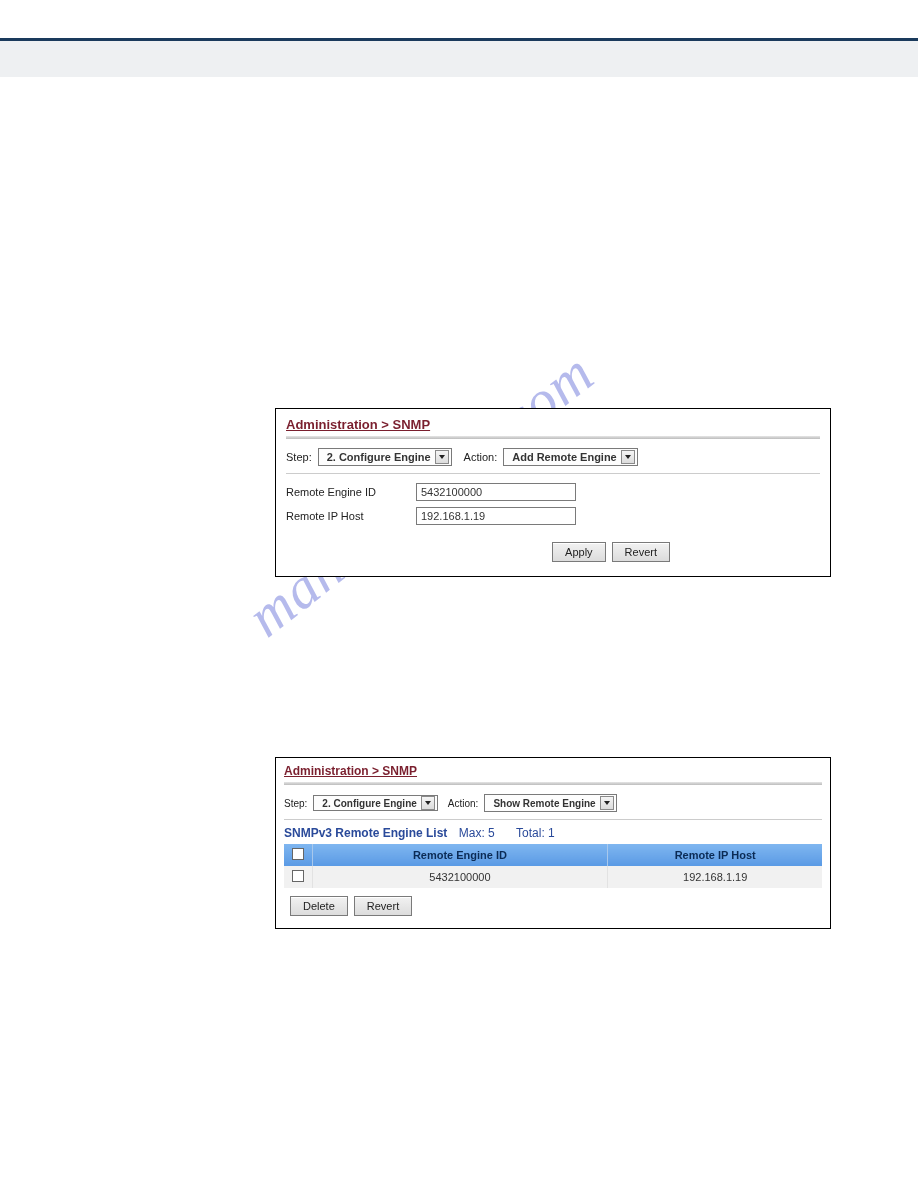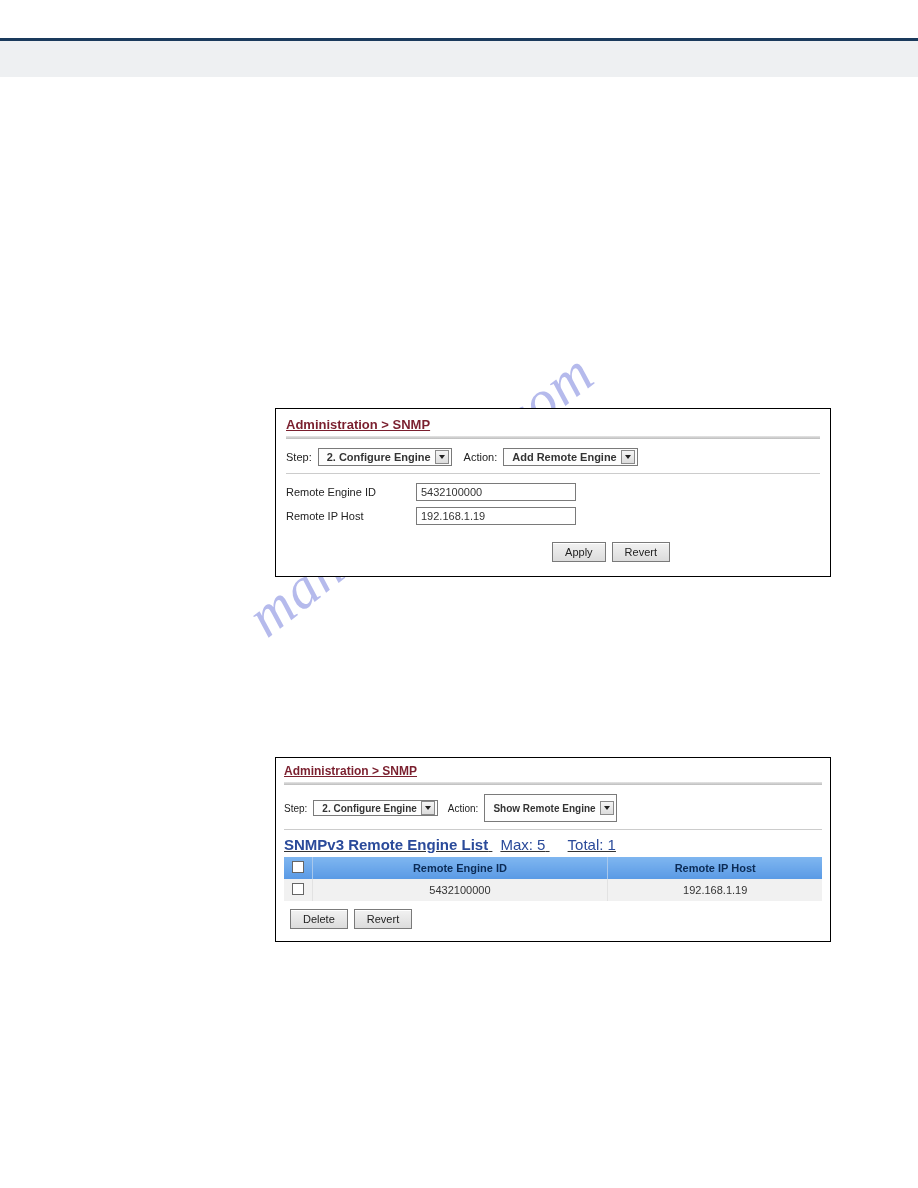--- a/index.html
+++ b/index.html
@@ -100,22 +100,21 @@
     font-size: 11px;
     color: #222;
     margin-left: 6px;
     box-shadow: inset 0 1px 0 #fff;
   }
   .form-label {
     width: 130px;
   }
   .list-caption {
     margin-top: 6px;
-    font-size: 15px;
-    text-decoration: underline;
+    font-size: 12px;
   }
   .list-caption .title { color:#2a4a9a; font-weight:bold;}
   .list-caption .max { color:#2a4a9a; margin-left:8px;}
   .list-caption .total { color:#2a4a9a; margin-left:18px;}
   table.list {
     width: 100%;
     border-collapse: collapse;
     margin-top: 4px;
     table-layout: fixed;
   }
@@ -218,21 +217,21 @@
     <div class="breadcrumb" style="font-size:12px;">Administration &gt; SNMP</div>
     <div class="hr-shadow"></div>
 
     <div class="row" style="font-size:10px;">
       <span class="label" style="font-size:10px;">Step:</span>
       <div class="select" style="height:16px;font-size:10px;">
         <span>2. Configure Engine</span>
         <span class="caret"></span>
       </div>
       <span class="label" style="margin-left:10px;font-size:10px;">Action:</span>
-      <div class="select" style="height:28px;font-size:10px;">
+      <div class="select" style="height:18px;font-size:10px;">
         <span>Show Remote Engine</span>
         <span class="caret"></span>
       </div>
     </div>
     <div class="thin-line"></div>
 
     <div class="list-caption">
       <span class="title">SNMPv3 Remote Engine List</span>
       <span class="max">Max: 5</span>
       <span class="total">Total: 1</span>

